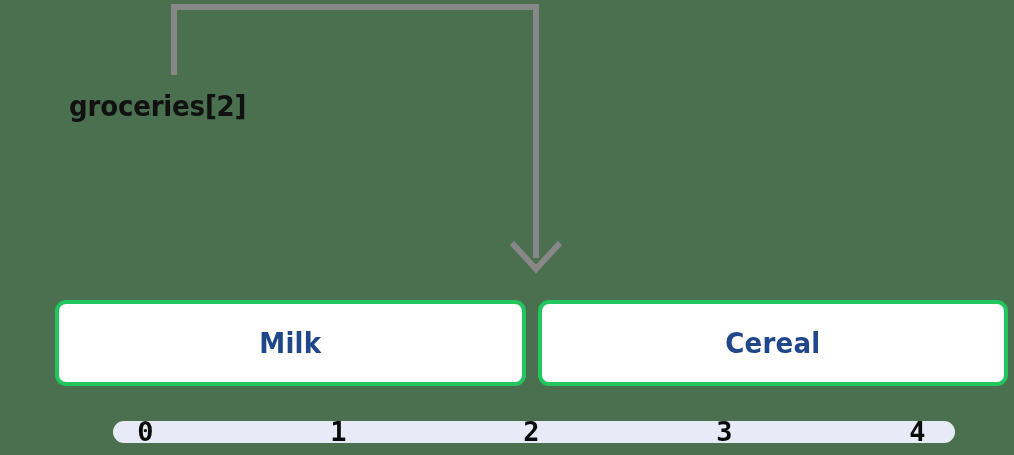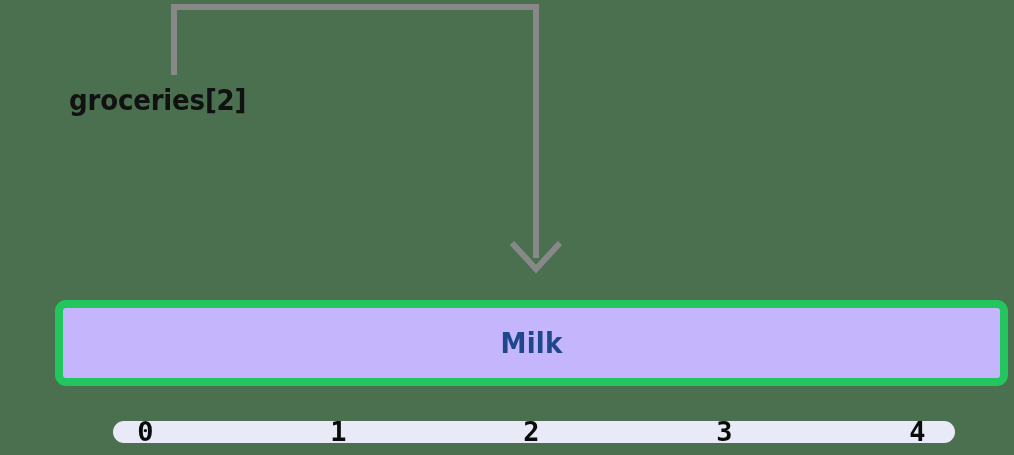--- a/index.html
+++ b/index.html
@@ -27,21 +27,21 @@
     top: 0;
     width: 1014px;
     height: 455px;
     pointer-events: none;
   }
 
   
   #var-label {
     position: absolute;
     left: 69px;
-    top: 86px;
+    top: 92px;
     font-family: "DejaVu Sans Condensed", "Liberation Sans Narrow", "Liberation Sans", sans-serif;
     font-weight: bold;
     font-size: 29px;
     letter-spacing: -0.2px;
     color: #111111;
     white-space: nowrap;
     line-height: 1;
   }
 
   
@@ -50,22 +50,22 @@
     left: 55px;
     top: 300px;
     width: 953px;
     height: 86px;
     display: flex;
     gap: 12px;
   }
   .array-cell {
     flex: 1 1 0;
     box-sizing: border-box;
-    background: #c4b5fd;
-    border: 8px solid #22c55e;
+    background: #ffffff;
+    border: 4px solid #22c55e;
     border-radius: 11px;
     display: flex;
     align-items: center;
     justify-content: center;
     text-align: right;
   }
   .cell-text {
     font-family: "DejaVu Sans Condensed", "Liberation Sans Narrow", "Liberation Sans", sans-serif;
     font-weight: bold;
     font-size: 29px;
@@ -115,20 +115,23 @@
     <path d="M174,75 L174,7 L536,7 L536,258" fill="none" stroke="#888888" stroke-width="6" stroke-linecap="butt" stroke-linejoin="miter"></path>
     <path d="M512,243 L536,269 L560,243" fill="none" stroke="#888888" stroke-width="6" stroke-linecap="butt" stroke-linejoin="miter"></path>
   </svg>
 
   <div id="var-label">groceries[2]</div>
 
   <div id="array-row">
     <div class="array-cell">
       <span class="cell-text">Milk</span>
     </div>
+    <div class="array-cell">
+      <span class="cell-text">Cereal</span>
+    </div>
   </div>
 
   <div id="index-ruler"></div>
 
   <div id="index-labels">
     <div class="index-label">0</div>
     <div class="index-label">1</div>
     <div class="index-label">2</div>
     <div class="index-label">3</div>
     <div class="index-label">4</div>

